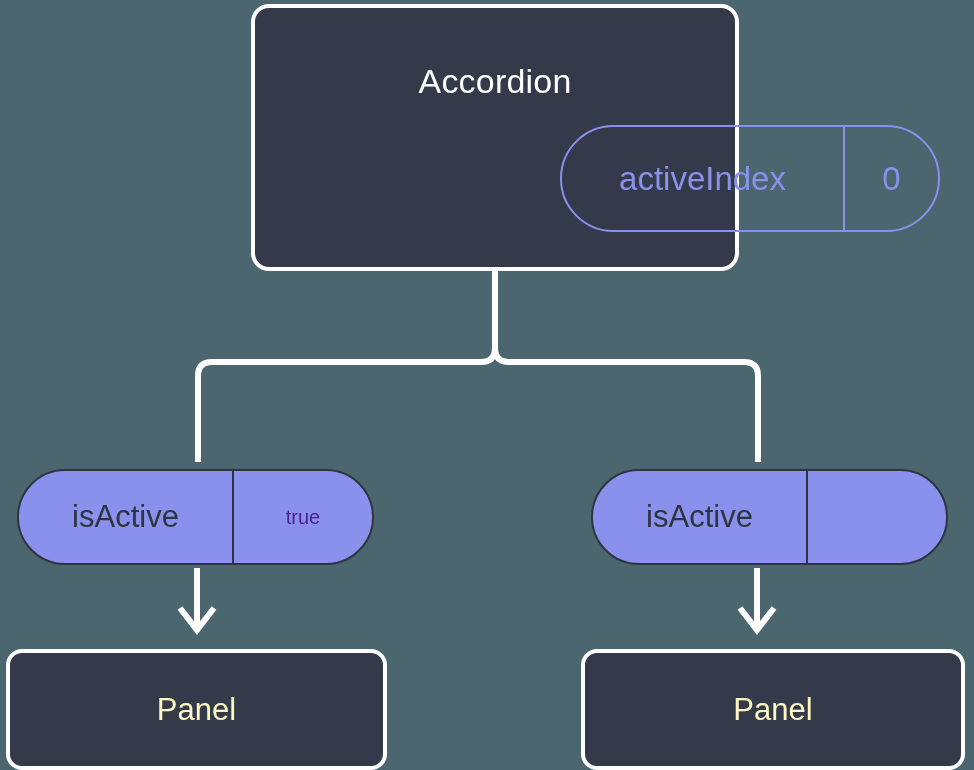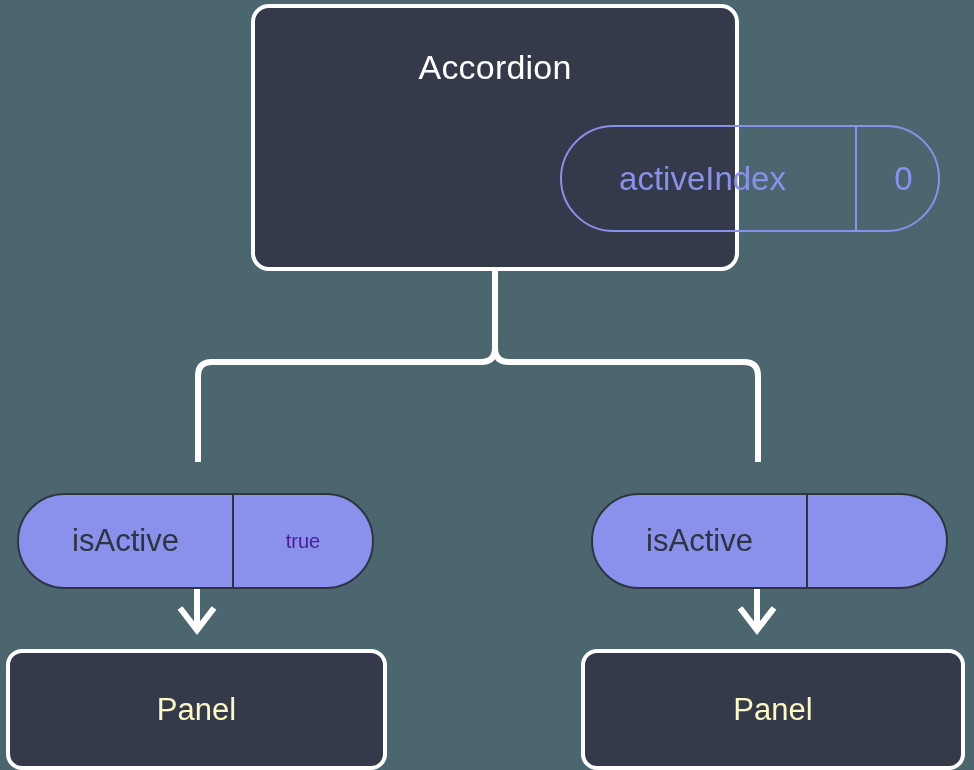--- a/index.html
+++ b/index.html
@@ -38,21 +38,21 @@
     flex-direction: column;
     align-items: center;
   }
 
   #accordion-box {
     left: 251px;
     top: 4px;
     width: 488px;
     height: 267px;
     justify-content: flex-start;
-    padding-top: 42px;
+    padding-top: 56px;
   }
 
   .node-title {
     color: #ffffff;
     font-size: 34px;
     font-weight: 500;
     letter-spacing: 0.2px;
     line-height: 1;
   }
 
@@ -62,21 +62,20 @@
     left: 305px;
     top: 117px;
     width: 380px;
     height: 107px;
     box-sizing: border-box;
     border: 2px solid #8a91ec;
     border-radius: 54px;
     display: flex;
     align-items: stretch;
     background: transparent;
-    gap: 12px;
   }
   .pill-outline .pill-key {
     flex: 0 0 281px;
     display: flex;
     align-items: center;
     justify-content: center;
     color: #8a91ec;
     font-size: 33px;
     font-weight: 400;
   }
@@ -99,21 +98,20 @@
   .pill-filled {
     position: absolute;
     box-sizing: border-box;
     background: #8a91ec;
     border: 2px solid #2e3440;
     border-radius: 50px;
     height: 96px;
     display: flex;
     align-items: stretch;
     overflow: hidden;
-    margin-top: 24px;
   }
   .pill-filled .pill-key {
     display: flex;
     align-items: center;
     justify-content: center;
     color: #2e3440;
     font-size: 31px;
     font-weight: 400;
   }
   .pill-filled .pill-sep {

